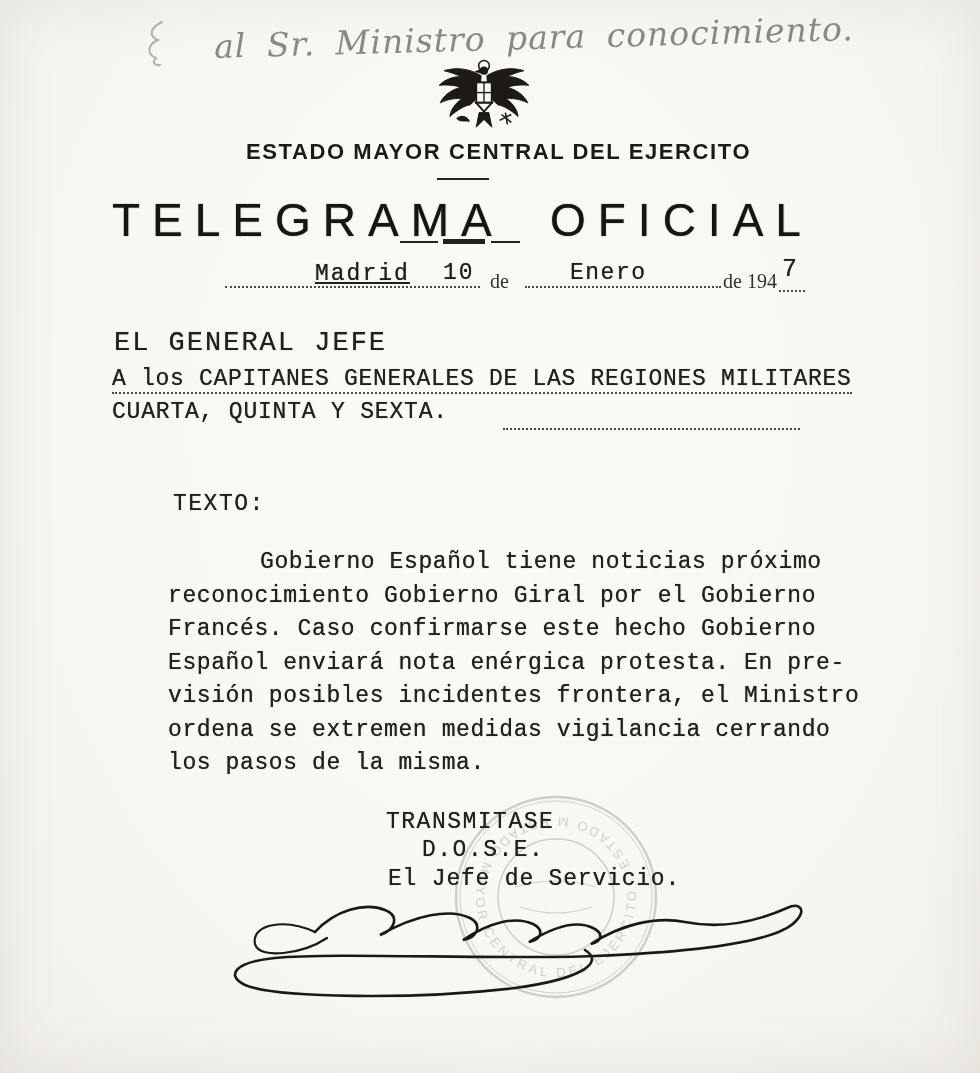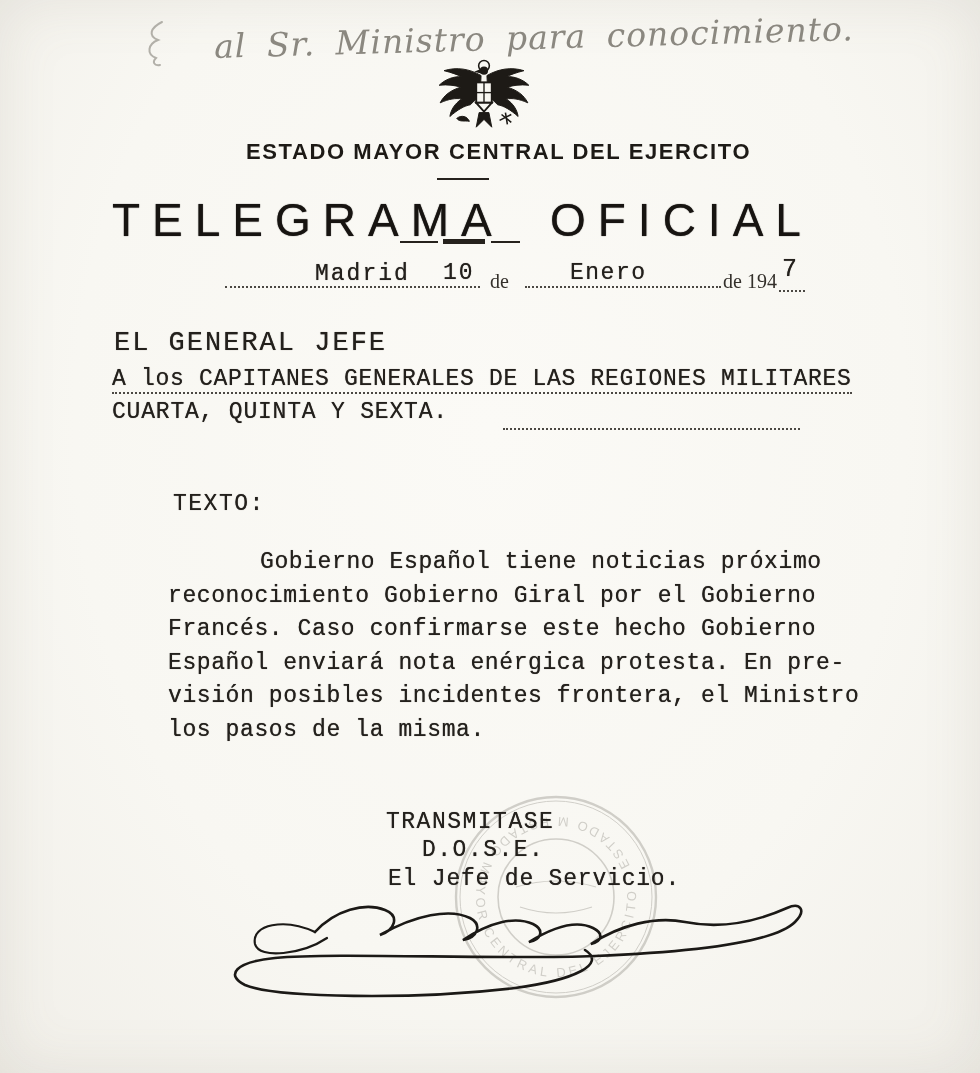--- a/index.html
+++ b/index.html
@@ -90,21 +90,21 @@
 
   <div class="abs org-line" style="left:246px;top:139px;">ESTADO MAYOR CENTRAL DEL EJERCITO</div>
   <div class="abs rule" style="left:437px;top:178px;width:52px;height:2px;"></div>
 
   <div class="abs big-title" style="left:112px;top:193px;">TELEGRAMA OFICIAL</div>
   <div class="abs rule" style="left:400px;top:241px;width:38px;height:2px;"></div>
   <div class="abs rule" style="left:443px;top:239px;width:42px;height:5px;"></div>
   <div class="abs rule" style="left:491px;top:241px;width:29px;height:2px;"></div>
 
   <div class="abs dotted" style="left:225px;top:286px;width:255px;"></div>
-  <div class="abs typed" style="left:315px;top:261px;font-size:23px;letter-spacing:2px;">Madrid</div>
+  <div class="abs typed" style="left:315px;top:261px;font-size:23px;letter-spacing:2px;text-decoration:underline;">Madrid</div>
   <div class="abs typed" style="left:443px;top:260px;font-size:23px;letter-spacing:2px;">10</div>
   <div class="abs serif-print" style="left:490px;top:270px;">de</div>
   <div class="abs dotted" style="left:525px;top:286px;width:196px;"></div>
   <div class="abs typed" style="left:570px;top:260px;font-size:23px;letter-spacing:1.5px;">Enero</div>
   <div class="abs serif-print" style="left:723px;top:270px;">de 194</div>
   <div class="abs typed" style="left:782px;top:255px;font-size:25px;">7</div>
   <div class="abs dotted" style="left:779px;top:290px;width:26px;"></div>
 
   <div class="abs typed" style="left:114px;top:328px;font-size:27px;letter-spacing:2px;">EL GENERAL JEFE</div>
   <div class="abs typed" style="left:112px;top:366px;font-size:23px;letter-spacing:0.7px;">A los CAPITANES GENERALES DE LAS REGIONES MILITARES</div>
@@ -113,20 +113,21 @@
   <div class="abs dotted" style="left:503px;top:428px;width:297px;"></div>
 
   <div class="abs typed" style="left:173px;top:491px;font-size:23px;letter-spacing:1.5px;">TEXTO:</div>
 
   <div class="abs" style="left:168px;top:546px;width:710px;">
     <div class="typed body-line indent-first">Gobierno Español tiene noticias próximo</div>
     <div class="typed body-line">reconocimiento Gobierno Giral por el Gobierno</div>
     <div class="typed body-line">Francés. Caso confirmarse este hecho Gobierno</div>
     <div class="typed body-line">Español enviará nota enérgica protesta. En pre-</div>
     <div class="typed body-line">visión posibles incidentes frontera, el Ministro</div>
+    <div class="typed body-line">ordena se extremen medidas vigilancia cerrando</div>
     <div class="typed body-line">los pasos de la misma.</div>
   </div>
 
   <svg class="abs" style="left:450px;top:791px;opacity:0.38;" width="212" height="212" viewBox="0 0 212 212">
     <defs>
       <path id="ringPath" d="M106,26 a80,80 0 1,0 0.001,0 Z"></path>
     </defs>
     <g stroke="#8f8c84" fill="none">
       <circle cx="106" cy="106" r="100" stroke-width="2.4"></circle>
       <circle cx="106" cy="106" r="96" stroke-width="1"></circle>

